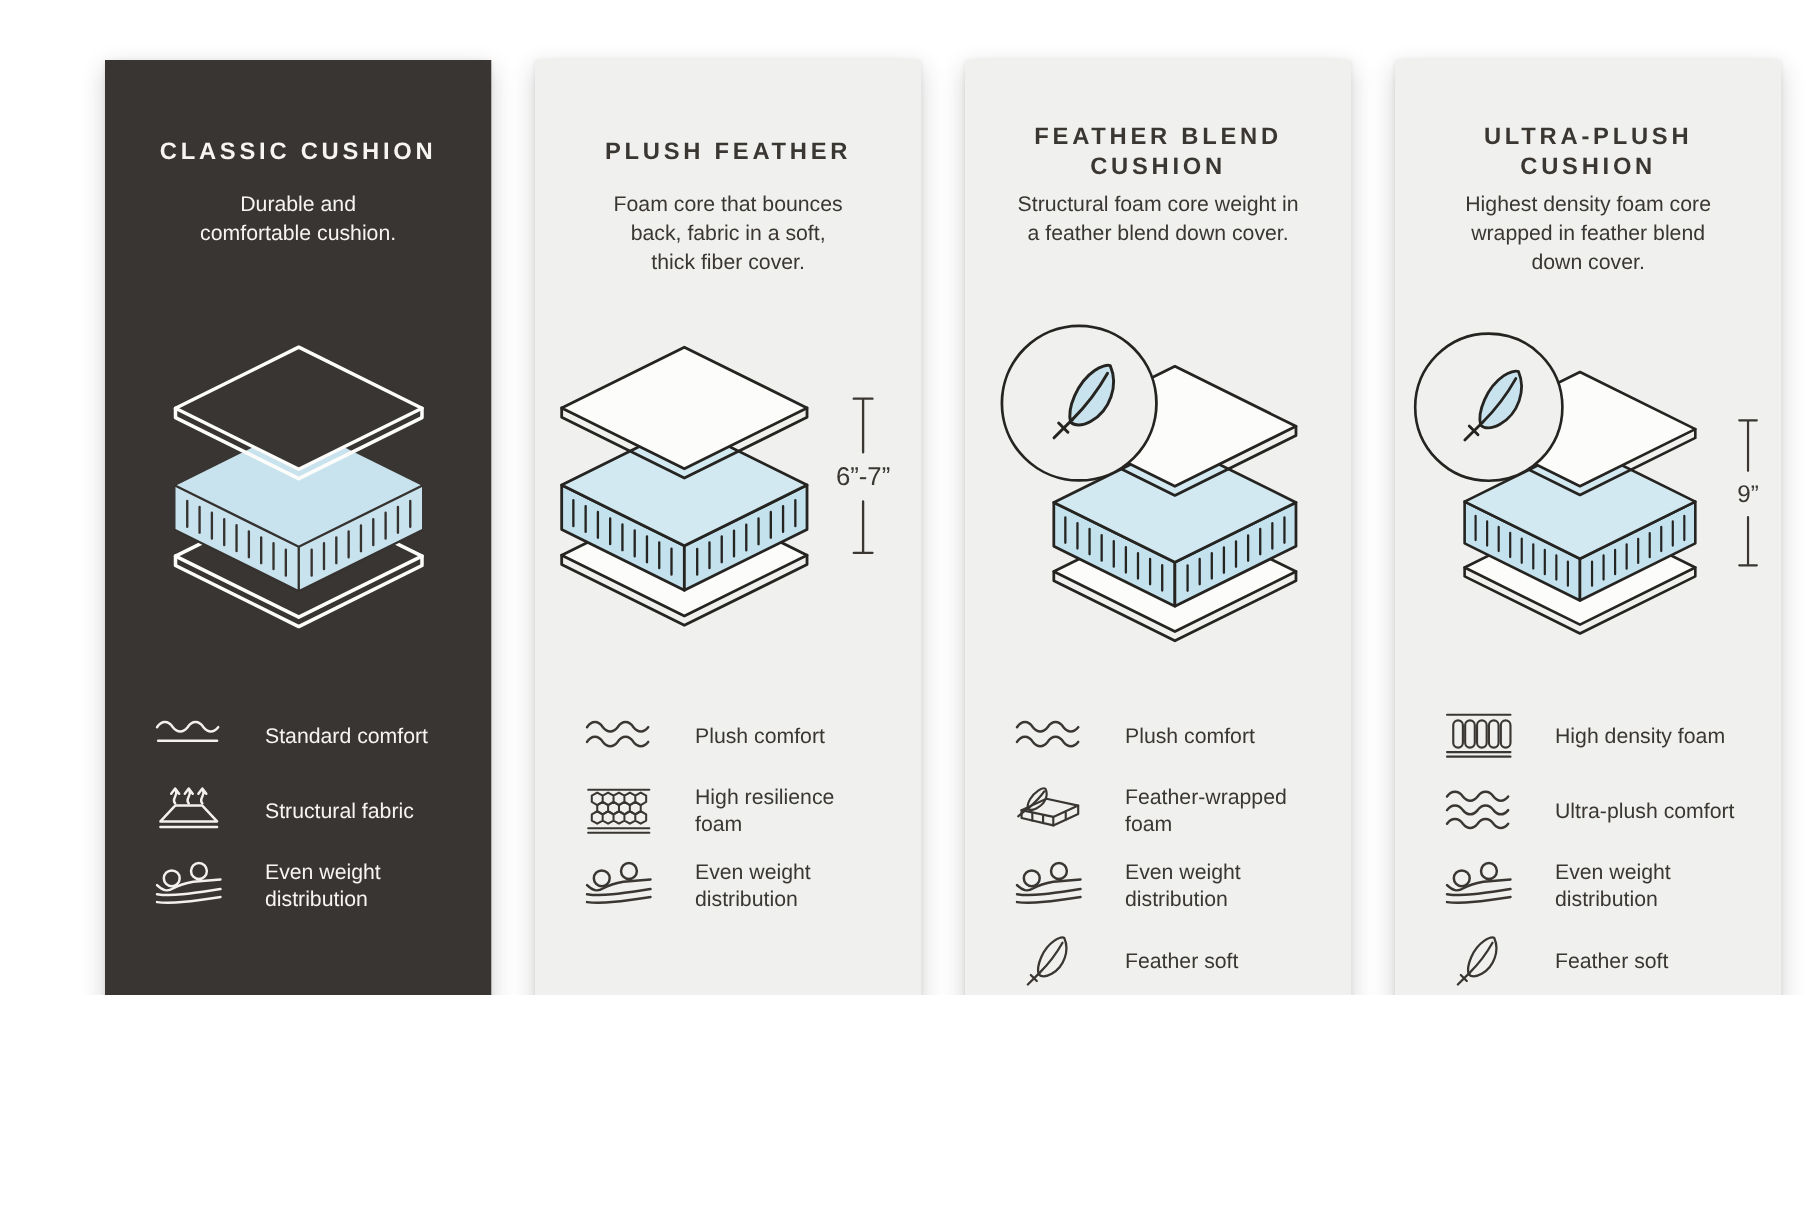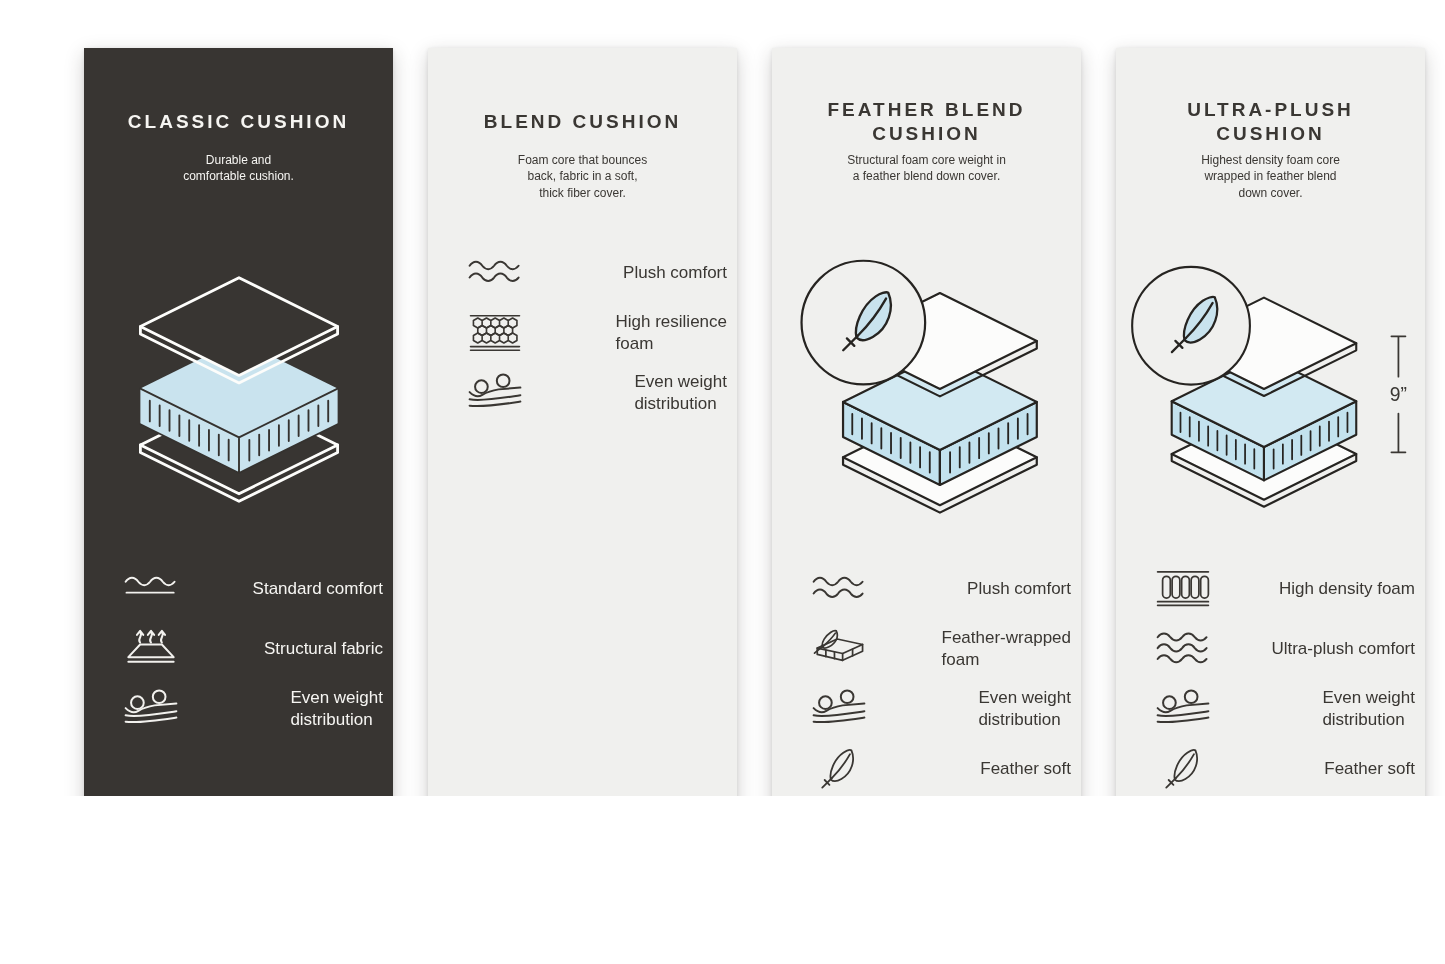--- a/index.html
+++ b/index.html
@@ -18,31 +18,31 @@
   .panel.dark{background:#383532;color:#f6f5f2;}
   .panel.light{background:#f0f0ee;color:#3a3733;}
   .title{
     margin:50px 10px 0;min-height:48px;
     display:flex;align-items:center;justify-content:center;
     font-size:19px;font-weight:bold;letter-spacing:3px;
     text-align:center;white-space:pre-line;line-height:1.25;
   }
   .desc{
     margin:6px 16px 0;min-height:72px;
-    font-size:12px;line-height:1.36;text-align:center;white-space:pre-line;
+    font-size:17px;line-height:1.36;text-align:center;white-space:pre-line;
   }
   .diagram{
     height:302px;margin-top:14px;
     display:flex;align-items:center;justify-content:center;
   }
   .features{
     list-style:none;margin:26px 0 0;padding:0 10px 0 38px;
     display:flex;flex-direction:column;gap:14px;
   }
-  .feature{display:flex;align-items:center;gap:6px;min-height:46px;justify-content:space-between;}
+  .feature{display:flex;align-items:center;gap:32px;min-height:46px;}
   .ficon{width:58px;height:44px;flex:0 0 auto;display:flex;align-items:center;justify-content:center;}
   .ficon svg{width:58px;height:44px;display:block;}
   .panel.dark .ficon{color:#f2f1ee;}
   .panel.light .ficon{color:#3a3733;}
   .flabel{font-size:17px;line-height:1.28;white-space:pre-line;}
   .defs{position:absolute;width:0;height:0;overflow:hidden;}
 </style>
 </head>
 <body>
 
@@ -247,24 +247,33 @@
               <use href="#icon-even-weight"></use>
             </svg>
           </span>
         <span class="flabel">Even weight
 distribution</span>
       </li>
     </ul>
   </section>
 
   <section class="panel light">
-    <h2 class="title">BLEND CUSHION</h2>
+    <h2 class="title">PLUSH FEATHER</h2>
     <p class="desc">Foam core that bounces
 back, fabric in a soft,
 thick fiber cover.</p>
+    <div class="diagram">
+      <svg width="286" height="230" viewBox="0 0 306 246">
+        <use href="#cushion-light" x="0" y="0" width="230" height="246"></use>
+        <g>
+          <path d="M260 48 H276 M268 48 V94 M268 136 V180 M260 180 H276" stroke="#3a3733" stroke-width="2" fill="none" stroke-linecap="round"></path>
+          <text x="268" y="122" text-anchor="middle" font-size="22" fill="#3a3733">6”-7”</text>
+        </g>
+      </svg>
+    </div>
     <ul class="features">
       <li class="feature">
         <span class="ficon">
             <svg viewBox="0 0 64 44">
               <use href="#icon-wave-double"></use>
             </svg>
           </span>
         <span class="flabel">Plush comfort</span>
       </li>
       <li class="feature">

